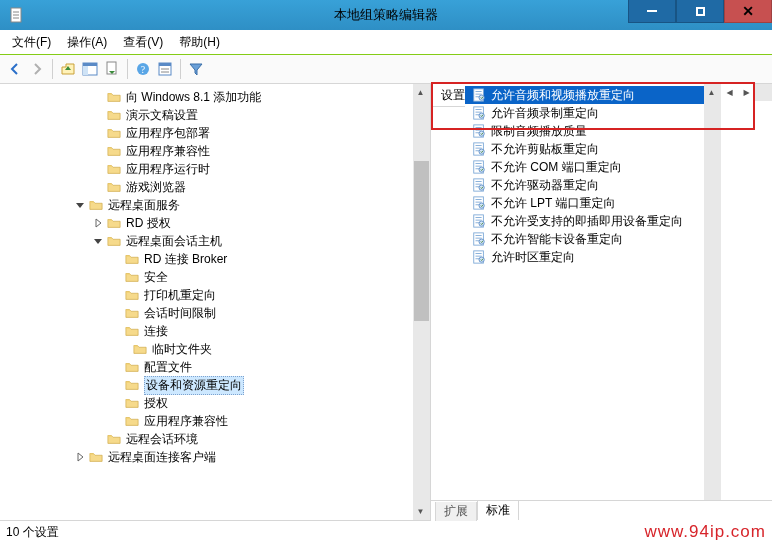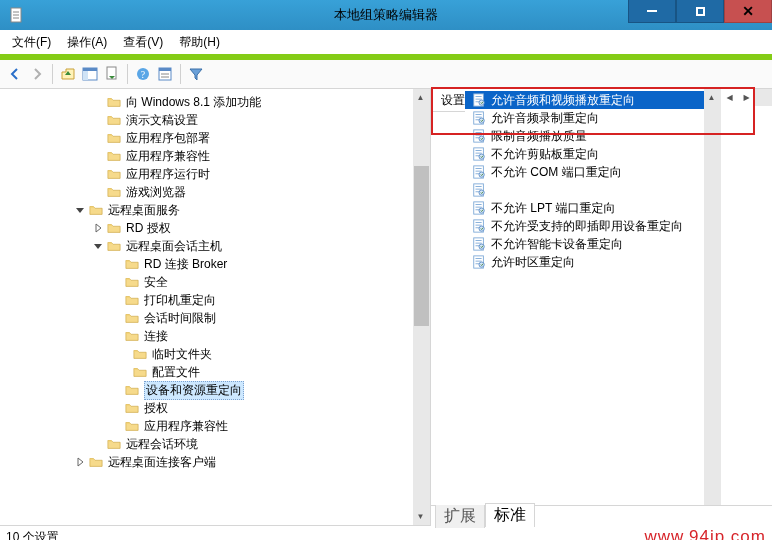--- a/index.html
+++ b/index.html
@@ -56,21 +56,21 @@
   color: #000;
   font-size: 14px;
   font-weight: bold;
 }
 .titlebar .win-btn.min::before { content:""; display:block; width:10px; border-bottom:2px solid #fff; }
 .titlebar .win-btn.max::before { content:""; display:block; width:9px; height:9px; border:2px solid #fff; box-sizing:border-box; }
 
 
 .menubar {
   height: 24px;
-  border-bottom: 6px solid #84cc16;
+  border-bottom: 1px solid #84cc16;
   display: flex;
   align-items: flex-end;
   padding: 0 4px;
   background: #fff;
 }
 .menubar .menu-item {
   padding: 3px 8px;
   cursor: default;
 }
 
@@ -177,21 +177,21 @@
 }
 .list-bottom {
   height: 17px;
   display:flex;
 }
 .list-tabs {
   flex:1;
   display:flex;
   align-items:center;
   border-top: 1px solid #d6d6d6;
-  font-size: 16px;
+  font-size: 12px;
 }
 .list-tab {
   padding: 1px 8px;
   border-right: 1px solid #d6d6d6;
   background: #fff;
 }
 .list-tab.active { background: #fff; }
 .list-tab.inactive { background: #f0f0f0; color:#555; }
 
 
@@ -443,21 +443,21 @@
         </div>
         <div class="tree-node" style="padding-left: 116px;">
           <span class="tree-toggle"></span>
           <span class="tree-icon folder-icon">
             <svg viewBox="0 0 16 16">
               <use href="#folder-svg"></use>
             </svg>
           </span>
           <span class="tree-label">临时文件夹</span>
         </div>
-        <div class="tree-node" style="padding-left: 72px; margin-left: 44px;">
+        <div class="tree-node" style="padding-left: 108px;">
           <span class="tree-toggle"></span>
           <span class="tree-icon folder-icon">
             <svg viewBox="0 0 16 16">
               <use href="#folder-svg"></use>
             </svg>
           </span>
           <span class="tree-label">配置文件</span>
         </div>
         <div class="tree-node selected" style="padding-left: 108px;">
           <span class="tree-toggle"></span>
@@ -561,20 +561,21 @@
               </svg>
             </span>
             <span>不允许 COM 端口重定向</span>
           </div>
           <div class="list-row">
             <span class="file-icon">
               <svg viewBox="0 0 16 16">
                 <use href="#policy-svg"></use>
               </svg>
             </span>
+            <span>不允许驱动器重定向</span>
           </div>
           <div class="list-row">
             <span class="file-icon">
               <svg viewBox="0 0 16 16">
                 <use href="#policy-svg"></use>
               </svg>
             </span>
             <span>不允许 LPT 端口重定向</span>
           </div>
           <div class="list-row">

